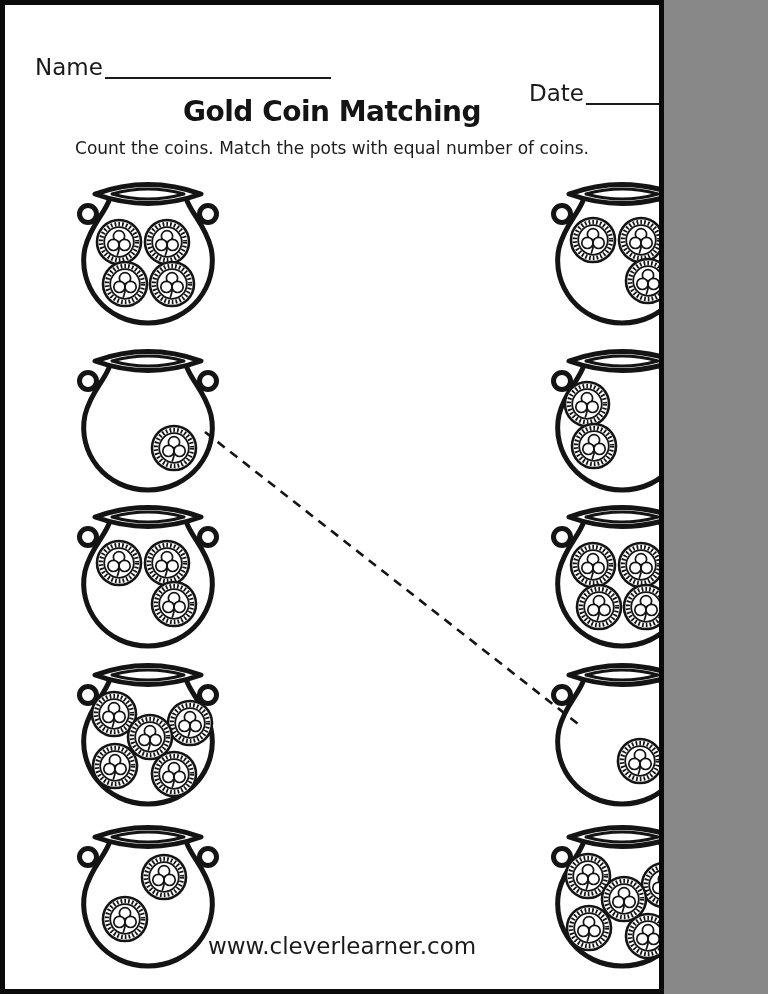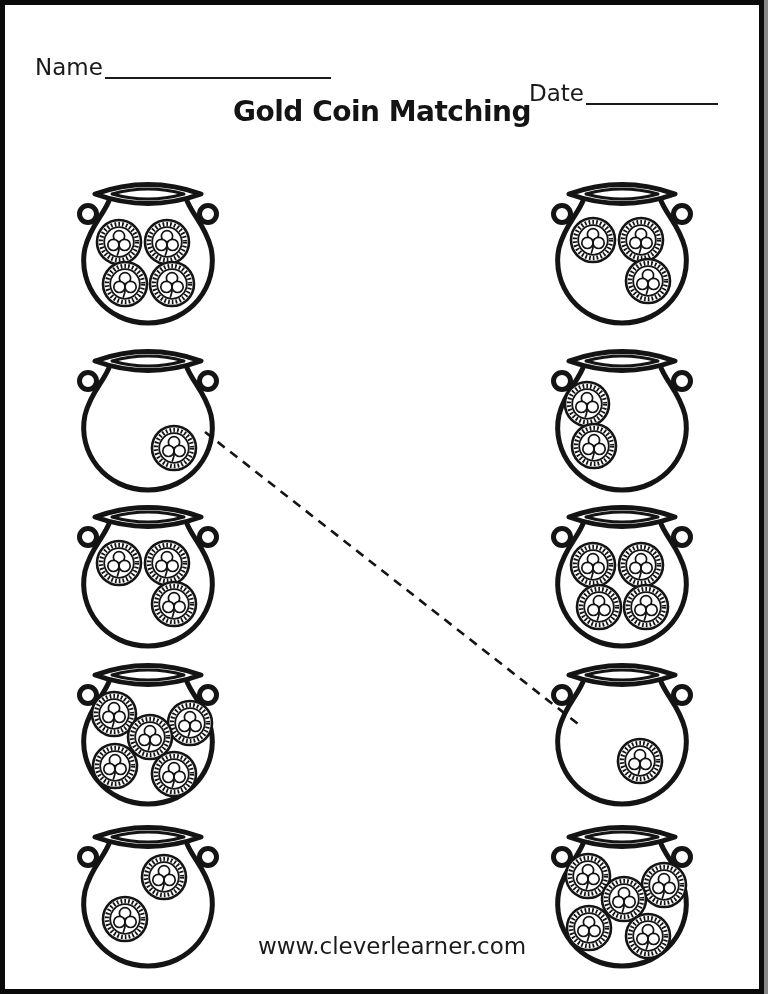--- a/index.html
+++ b/index.html
@@ -1,18 +1,18 @@
 <!DOCTYPE html>
 <html><head>
 <meta charset="utf-8">
 <style>
   html,body{margin:0;padding:0;background:#888;}
   .page{
     position:relative;
-    width:764px;height:994px;
+    width:664px;height:994px;
     box-sizing:border-box;
     background:#ffffff;
     border:5px solid #0a0a0a;
     overflow:hidden;
     font-family:"DejaVu Sans","Liberation Sans",sans-serif;
     color:#151515;
   }
   .field-row{
     position:absolute;
     display:flex;
@@ -76,20 +76,21 @@
     <span class="field-label">Name</span>
     <span class="write-line"></span>
   </div>
 
   <div class="field-row date-row">
     <span class="field-label">Date</span>
     <span class="write-line"></span>
   </div>
 
   <div class="title">Gold Coin Matching</div>
+  <div class="instructions">Count the coins. Match the pots with equal number of coins.</div>
 
   <div id="pots-left">
       <div class="pot" style="left: 62px; top: 173px;"><svg width="162" height="150" viewBox="0 0 160 150">
     <g>
       <circle cx="20" cy="36" r="8.5" fill="#fff" stroke="#141414" stroke-width="5"></circle>
       <circle cx="140" cy="36" r="8.5" fill="#fff" stroke="#141414" stroke-width="5"></circle>
     </g>
     <path d="M 42 20 C 37 36, 23 46, 17 70 C 9 108, 38 145, 80 145 C 122 145, 151 108, 143 70 C 137 46, 123 36, 118 20 Z" fill="#fff" stroke="#141414" stroke-width="5" stroke-linejoin="round"></path>
     <path d="M 27 16 Q 80 -3 133 16 Q 80 35 27 16 Z" fill="#fff" stroke="#141414" stroke-width="5" stroke-linejoin="round"></path>
     <path d="M 44 16 Q 80 6 116 16 Q 80 26 44 16 Z" fill="none" stroke="#141414" stroke-width="3" stroke-linejoin="round"></path>

